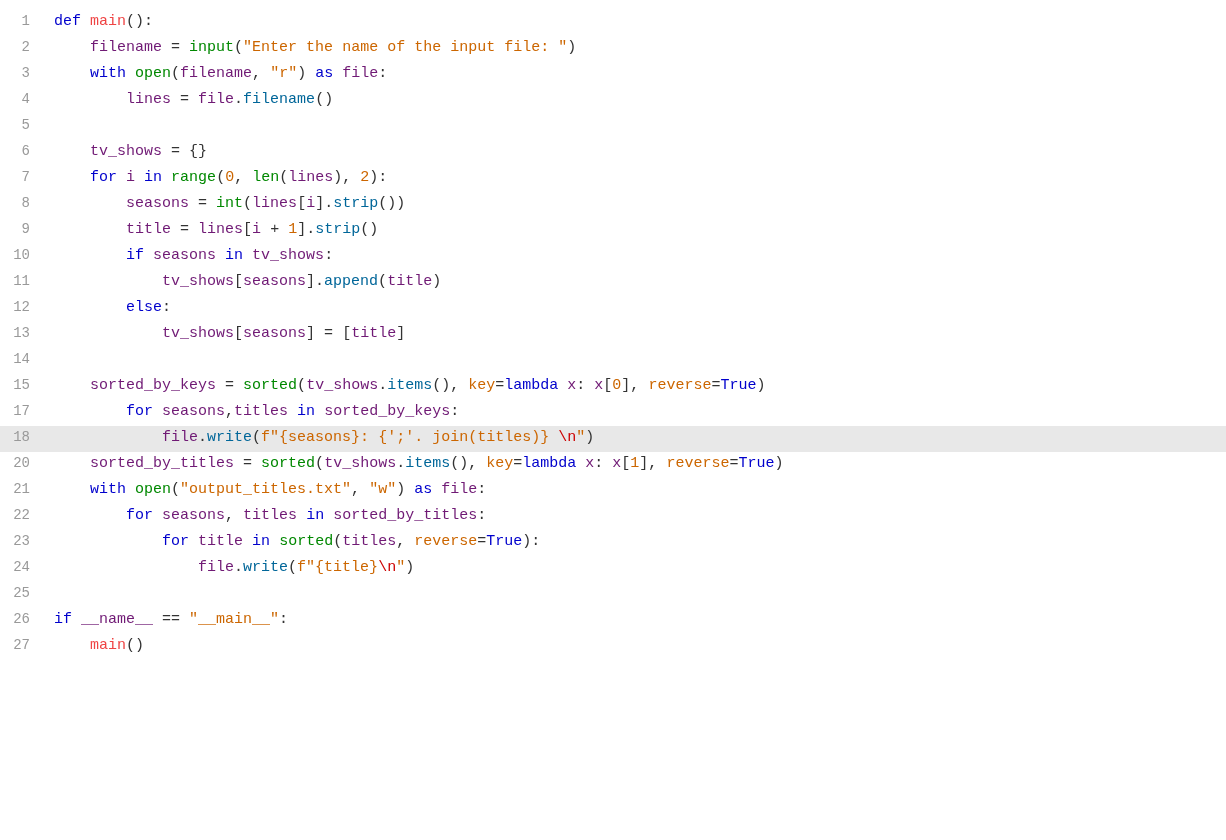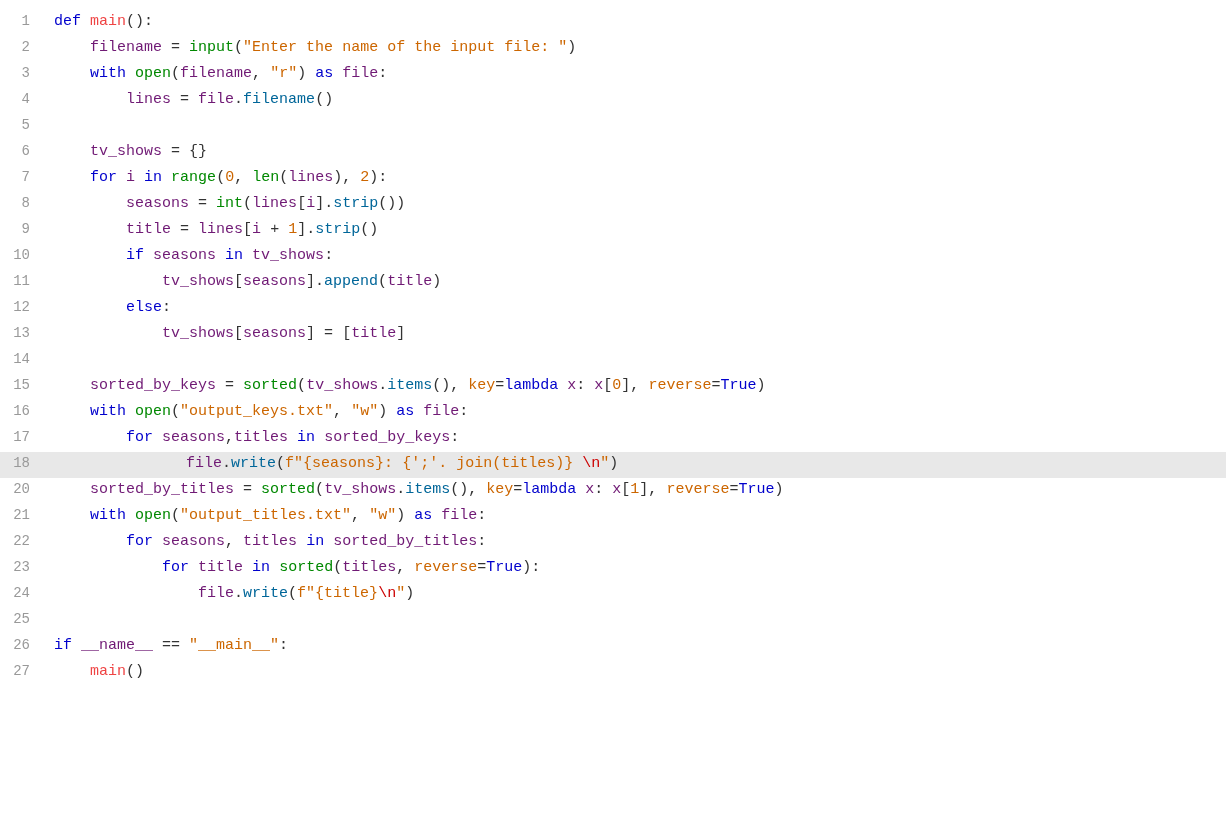--- a/index.html
+++ b/index.html
@@ -25,21 +25,20 @@
 
     .code-line {
       display: flex;
       align-items: baseline;
       padding: 0 16px 0 0;
       min-height: 26px;
     }
 
     .code-line.highlighted {
       background-color: #e8e8e8;
-      gap: 24px;
     }
 
     .line-number {
       color: #999999;
       width: 30px;
       min-width: 30px;
       text-align: right;
       margin-right: 24px;
       user-select: none;
       font-size: 14px;
@@ -137,24 +136,20 @@
   <div class="code-line">
     <span class="line-number">14</span>
     <span class="code-content"> </span>
   </div>
 
   <div class="code-line">
     <span class="line-number">15</span>
     <span class="code-content">    <span class="var">sorted_by_keys</span> <span class="op">=</span> <span class="bi">sorted</span><span class="punc">(</span><span class="var">tv_shows</span><span class="punc">.</span><span class="method">items</span><span class="punc">(),</span> <span class="param">key</span><span class="op">=</span><span class="kw">lambda</span> <span class="var">x</span><span class="punc">:</span> <span class="var">x</span><span class="punc">[</span><span class="num">0</span><span class="punc">],</span> <span class="param">reverse</span><span class="op">=</span><span class="kw">True</span><span class="punc">)</span></span>
   </div>
 
-  <div class="code-line">
-    <span class="line-number">16</span>
-    <span class="code-content">    <span class="kw">with</span> <span class="bi">open</span><span class="punc">(</span><span class="str">"output_keys.txt"</span><span class="punc">,</span> <span class="str">"w"</span><span class="punc">)</span> <span class="kw">as</span> <span class="var">file</span><span class="punc">:</span></span>
-  </div>
 
   <div class="code-line">
     <span class="line-number">17</span>
     <span class="code-content">        <span class="kw">for</span> <span class="var">seasons</span><span class="punc">,</span><span class="var">titles</span> <span class="kw">in</span> <span class="var">sorted_by_keys</span><span class="punc">:</span></span>
   </div>
 
   <div class="code-line highlighted">
     <span class="line-number">18</span>
     <span class="code-content">            <span class="var">file</span><span class="punc">.</span><span class="method">write</span><span class="punc">(</span><span class="fstr">f</span><span class="str">"{seasons}: {';'. join(titles)}</span> <span class="esc">\n</span><span class="str">"</span><span class="punc">)</span></span>
   </div>

